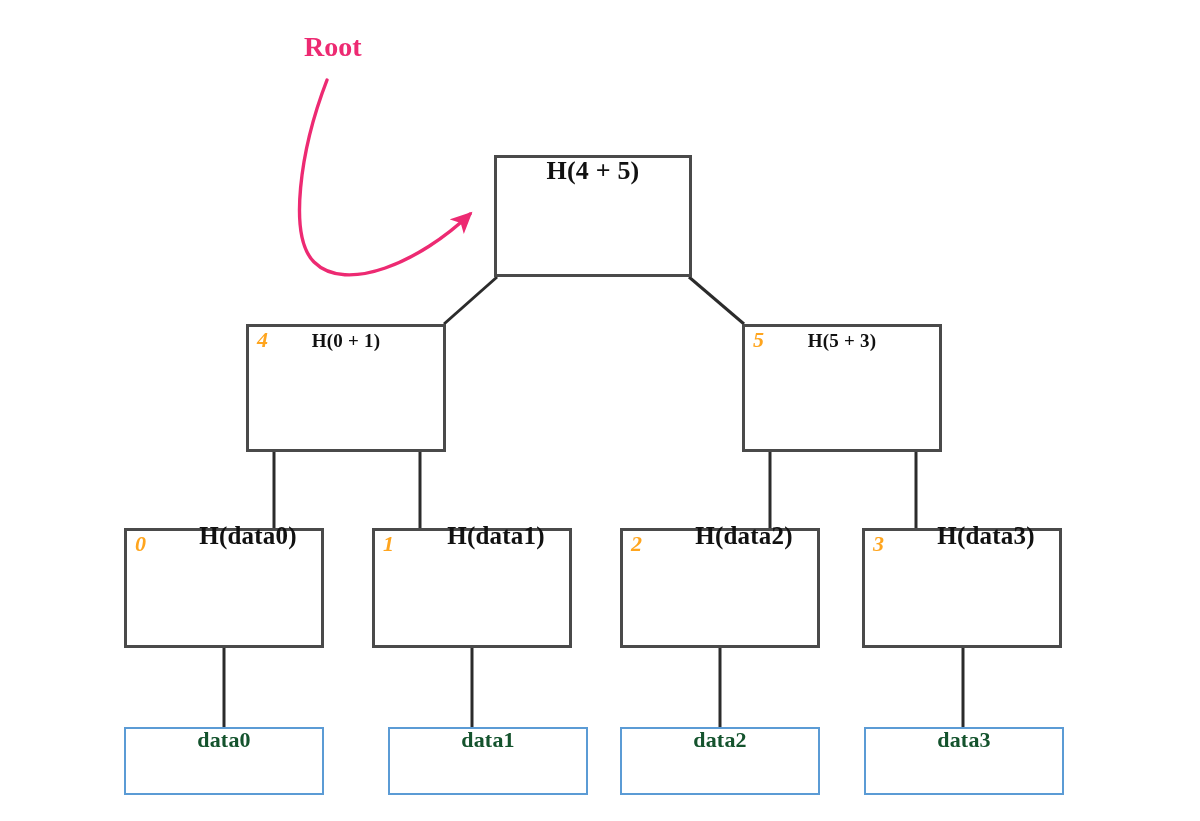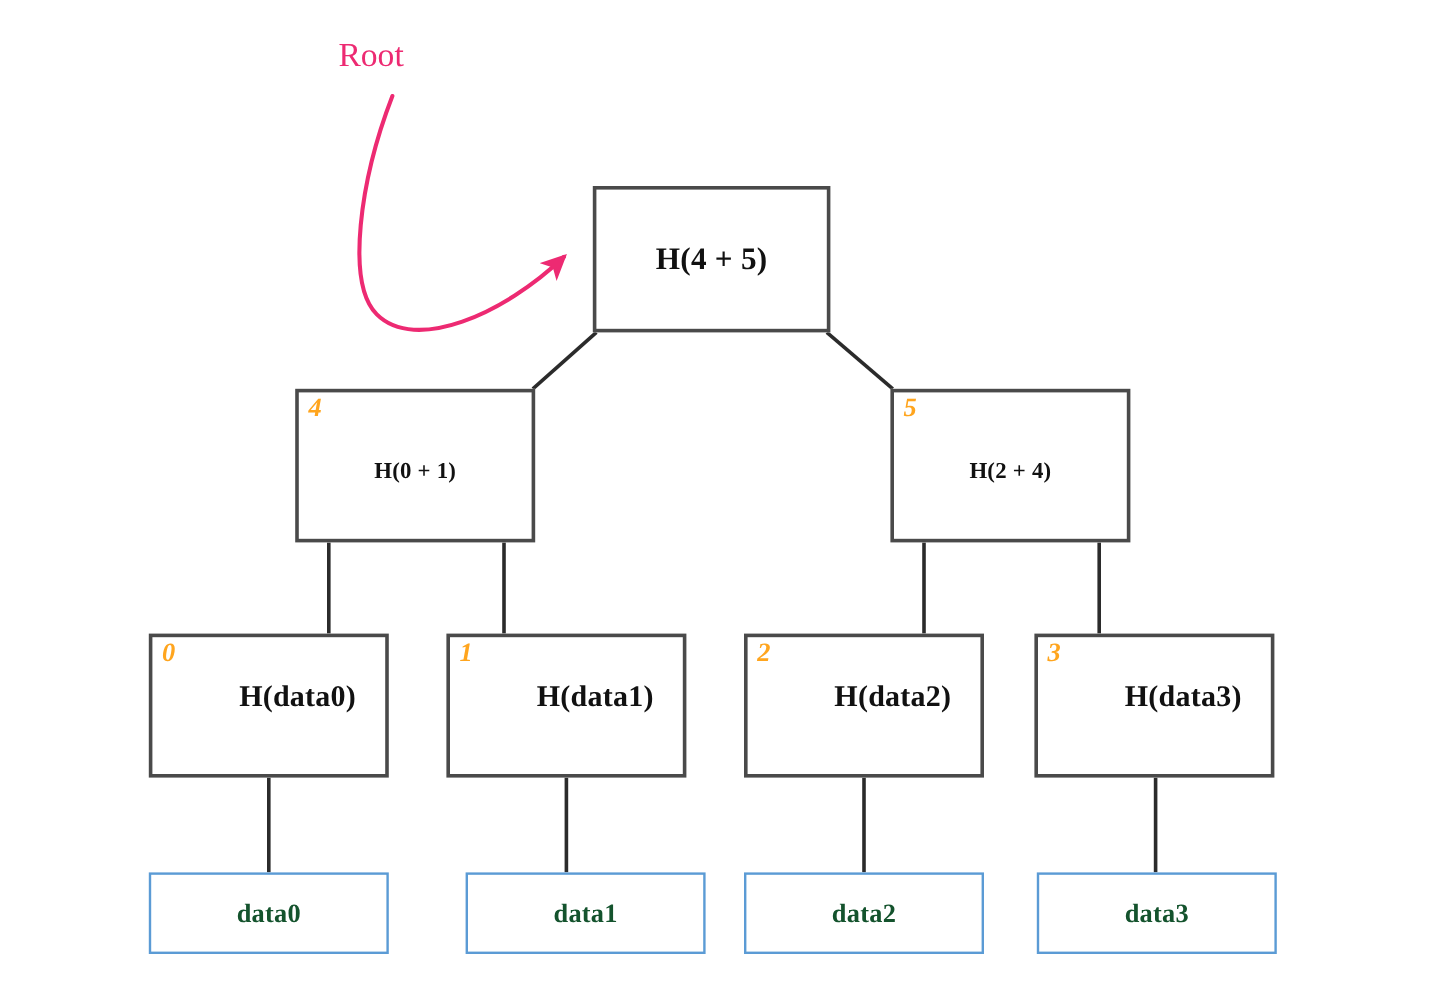--- a/index.html
+++ b/index.html
@@ -26,21 +26,21 @@
     pointer-events: none;
   }
 
   
   .node {
     position: absolute;
     box-sizing: border-box;
     background: #ffffff;
     border: 3px solid #4a4a4a;
     display: flex;
-    align-items: center;
+    align-items: flex-start;
     justify-content: center;
   }
   .node .node-label {
     font-weight: bold;
     color: #111111;
     font-size: 25px;
     letter-spacing: 0.2px;
     line-height: 1;
     text-align: center;
     white-space: nowrap;
@@ -107,24 +107,24 @@
   #node-data-3 { left: 864px; width: 200px; font-family: Liberation Serif, serif; }
   .node-data .node-label {
     font-size: 22px;
     font-weight: bold;
     color: #14532d;
   }
 
   
   #root-annotation {
     position: absolute;
-    left: 282px;
+    left: 304px;
     top: 33px;
     font-size: 28px;
-    font-weight: normal;
+    font-weight: bold;
     color: #ed2a72;
     line-height: 1;
     white-space: nowrap;
     text-align: right;
   }
 </style>
 </head>
 <body>
 
 <div id="canvas">
@@ -158,21 +158,21 @@
   <div class="node" id="node-root">
     <span class="node-label">H(4 + 5)</span>
   </div>
 
   <div class="node node-internal" id="node-internal-0">
     <span class="index-badge">4</span>
     <span class="node-label">H(0 + 1)</span>
   </div>
   <div class="node node-internal" id="node-internal-1">
     <span class="index-badge">5</span>
-    <span class="node-label">H(2 + 4)</span>
+    <span class="node-label">H(5 + 3)</span>
   </div>
 
   <div class="node node-leafhash" id="node-leafhash-0">
     <span class="index-badge">0</span>
     <span class="node-label">H(data0)</span>
   </div>
   <div class="node node-leafhash" id="node-leafhash-1">
     <span class="index-badge">1</span>
     <span class="node-label">H(data1)</span>
   </div>

